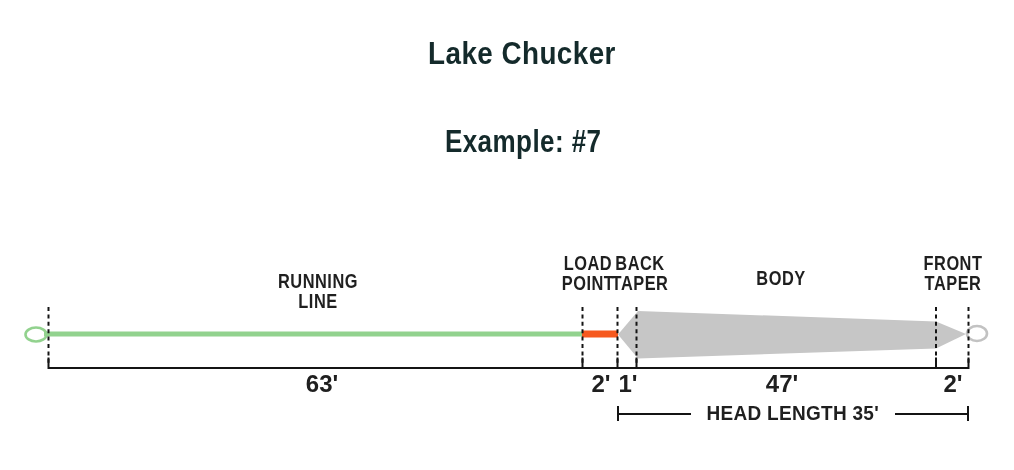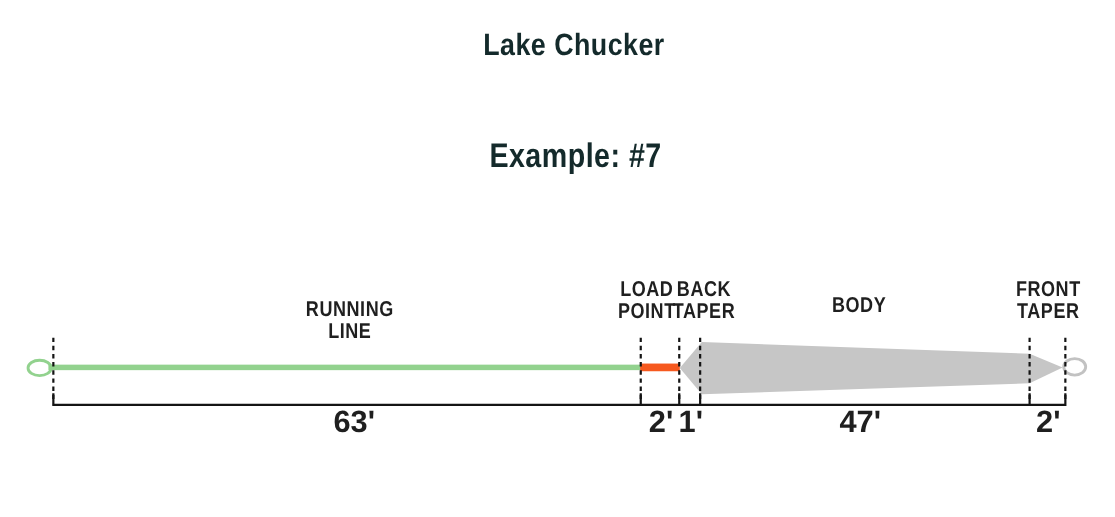--- a/index.html
+++ b/index.html
@@ -3,32 +3,32 @@
 <meta charset="utf-8">
 <style>
   html,body{margin:0;padding:0;background:#ffffff;}
   .canvas{
     position:relative;width:1014px;height:470px;background:#ffffff;
     overflow:hidden;font-family:"Liberation Sans",sans-serif;
   }
   .center-text{position:absolute;left:0;right:0;text-align:center;color:#142a2b;}
   .cond{display:inline-block;transform:scaleX(0.84);transform-origin:center;white-space:nowrap;}
   .cond-t{display:inline-block;transform:scaleX(0.87);transform-origin:center;white-space:nowrap;}
-  .title{top:19px;font-size:28px;font-weight:700;line-height:44px;letter-spacing:0.5px;padding-left:30px;}
+  .title{top:31px;font-size:32px;font-weight:700;line-height:44px;letter-spacing:0.5px;padding-left:30px;}
   .subhead{font-size:31px;font-weight:700;line-height:36px;letter-spacing:0.5px;}
   .sub1{top:124px;margin-left:33px;}
   .sub2{top:160px;}
   .slabel{
     position:absolute;text-align:center;color:#1f1f1f;font-weight:700;
     font-size:19.5px;line-height:20px;letter-spacing:0.6px;
     transform:translateX(-50%) scaleX(0.84);white-space:nowrap;
   }
   .mlabel{
     position:absolute;top:372px;transform:translateX(-50%);
-    color:#1f1f1f;font-weight:700;font-size:28px;line-height:24px;white-space:nowrap;
+    color:#1f1f1f;font-weight:700;font-size:24px;line-height:24px;white-space:nowrap;
   }
   .bracket{
     position:absolute;left:617px;top:405px;width:352px;height:17px;
     display:flex;align-items:center;
   }
   .btick{width:2px;height:15px;background:#141414;flex:0 0 auto;}
   .bline{flex:1 1 auto;height:2px;background:#141414;}
   .btext{
     flex:0 0 auto;padding:0 11px;color:#1f1f1f;font-weight:700;font-size:20px;
     letter-spacing:0.3px;white-space:nowrap;transform:scaleX(0.95);
@@ -98,14 +98,21 @@
     <div>FRONT</div>
     <div>TAPER</div>
   </div>
 
   <div class="mlabel" style="left:322px;">63'</div>
   <div class="mlabel" style="left:601px;">2'</div>
   <div class="mlabel" style="left:628px;">1'</div>
   <div class="mlabel" style="left:782px;">47'</div>
   <div class="mlabel" style="left:953px;">2'</div>
 
+  <div class="bracket">
+    <div class="btick"></div>
+    <div class="bline"></div>
+    <div class="btext">HEAD LENGTH 35'</div>
+    <div class="bline"></div>
+    <div class="btick"></div>
+  </div>
 
 </div>
 
 </body></html>

